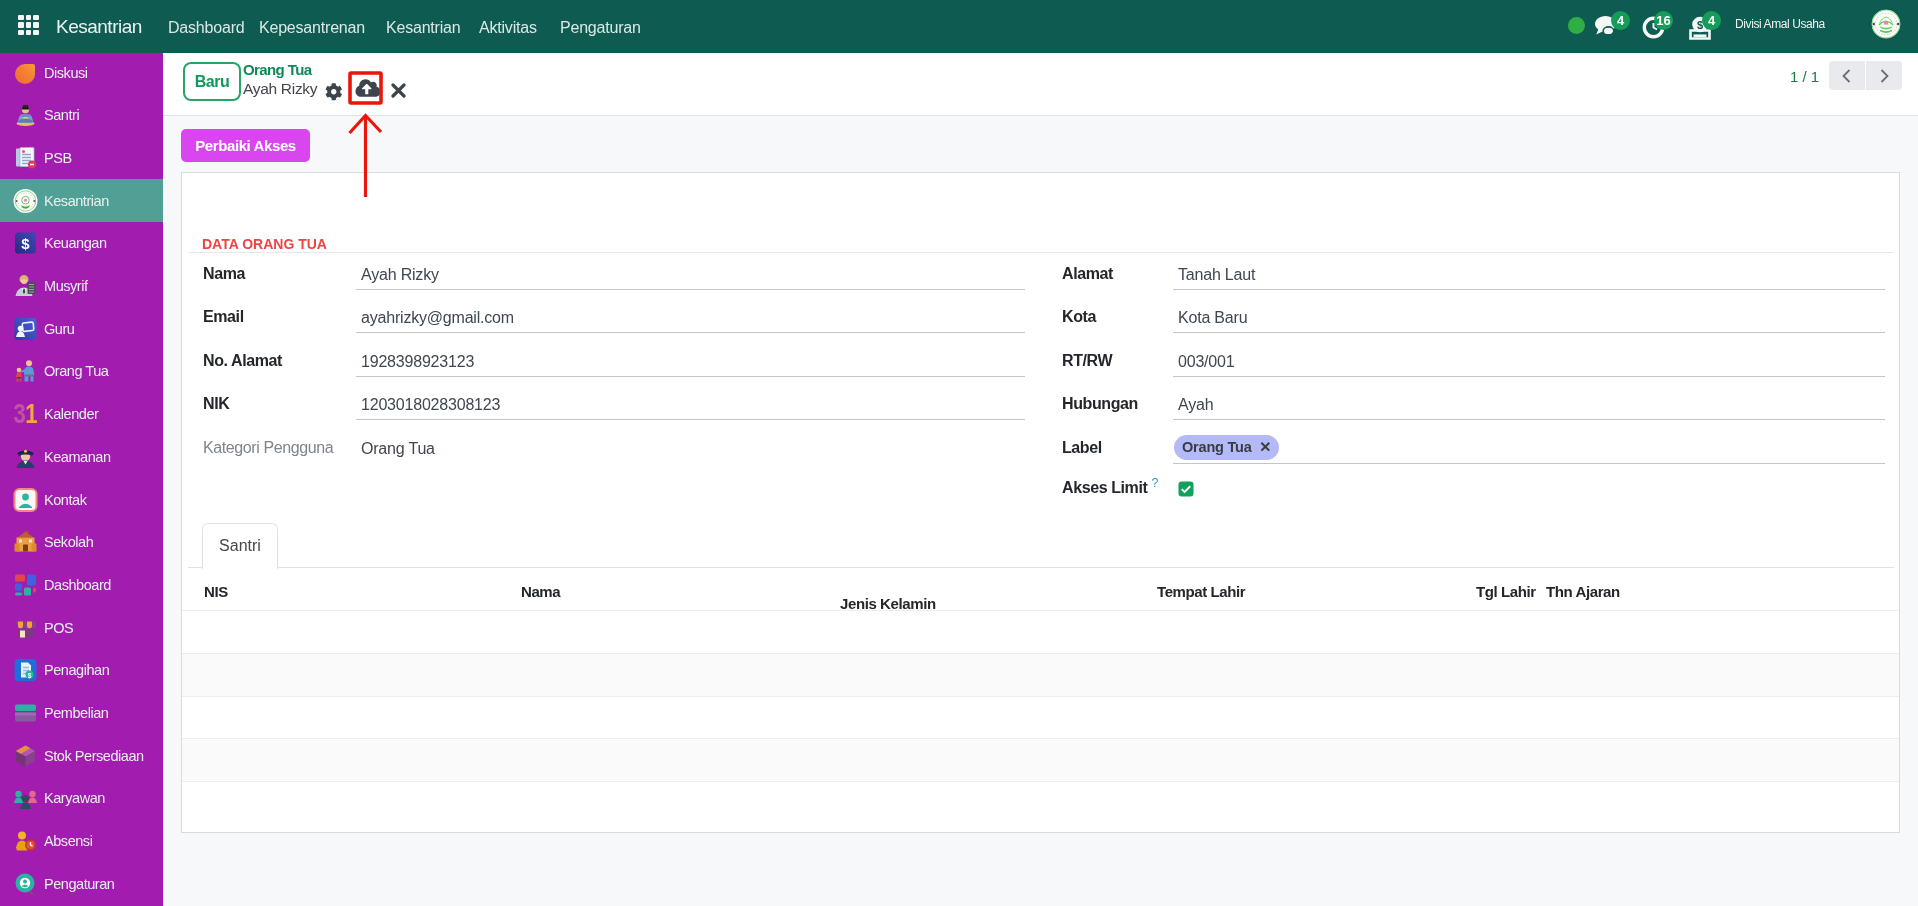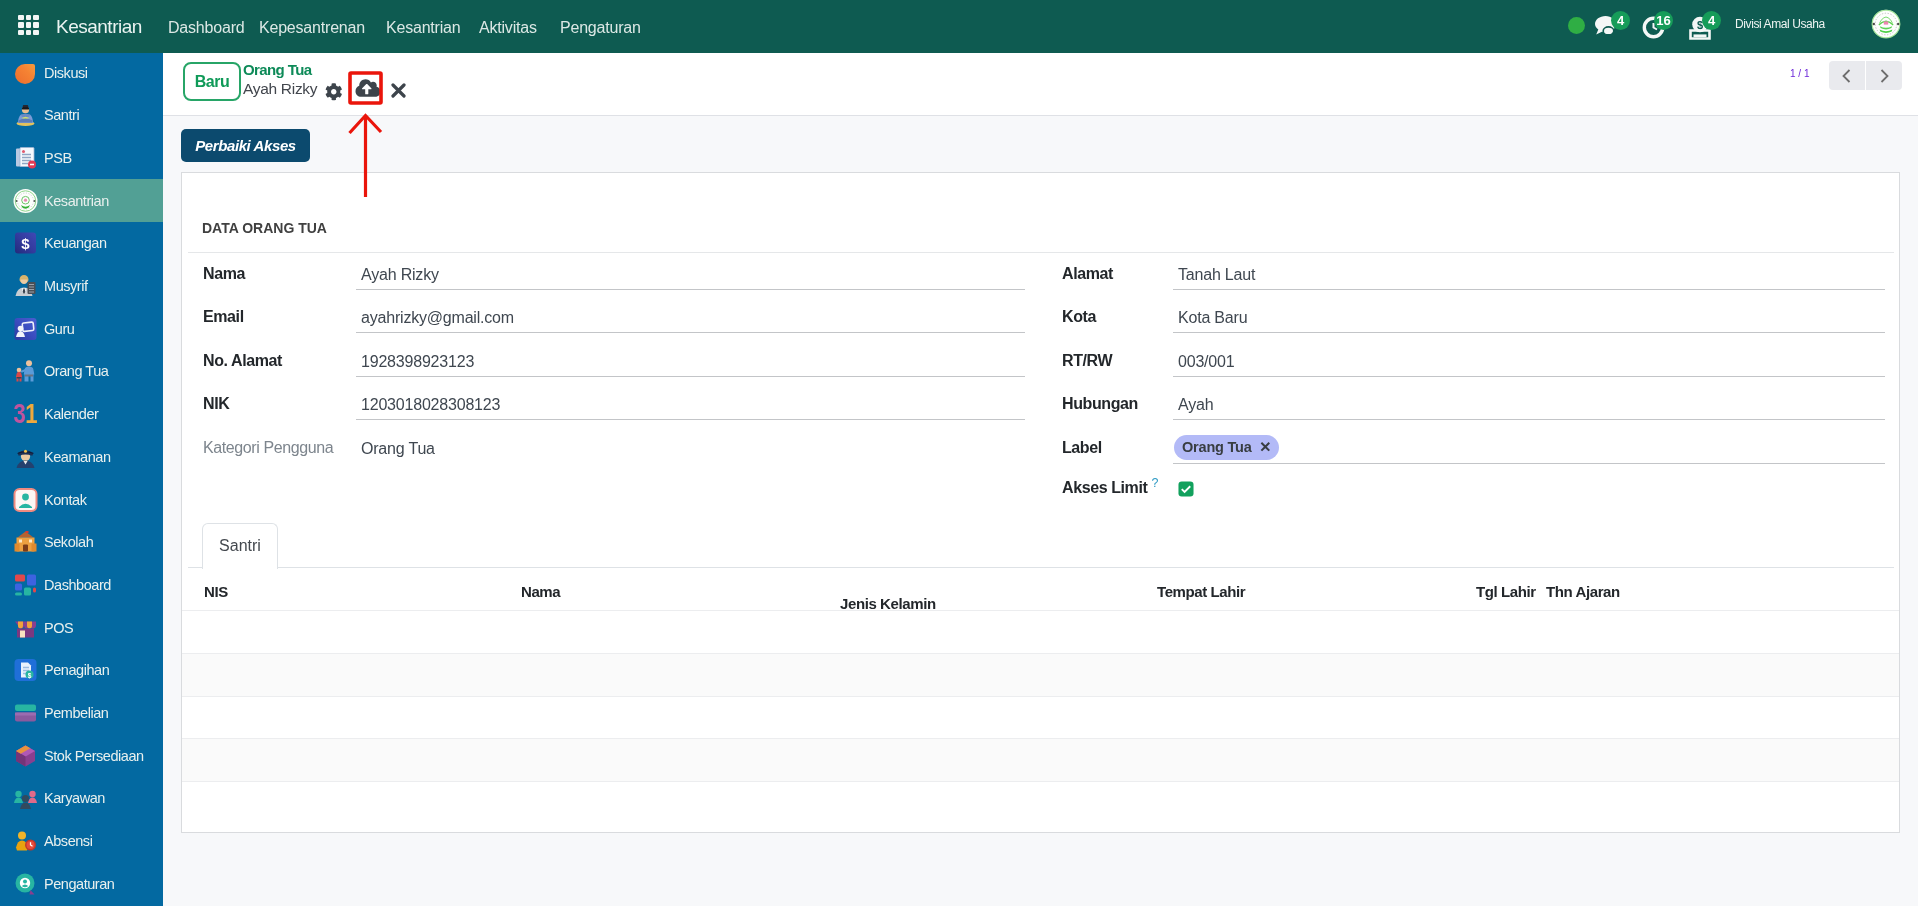--- a/index.html
+++ b/index.html
@@ -12,49 +12,49 @@
   #navbar .brand { position:absolute; left:56px; top:16px; font-size:19px; color:#eaf3f1; letter-spacing:-0.5px; }
   .nav-item { position:absolute; top:19px; font-size:16px; color:#dce8e5; letter-spacing:-0.2px; }
   #gridicon { position:absolute; left:18px; top:15px; width:21px; height:20px;
     display:grid; grid-template-columns:repeat(3,1fr); grid-template-rows:repeat(3,1fr); gap:2px; }
   #gridicon div { background:#f2f6f5; border-radius:1px; }
   .badge { position:absolute; background:#169c59; color:#fff; font-size:13px; font-weight:bold;
     border-radius:10px; height:19px; min-width:19px; line-height:19px; text-align:center; padding:0 3px; }
   #user-name { position:absolute; left:1735px; top:17px; font-size:12px; color:#eef4f2; letter-spacing:-0.4px; }
 
   
-  #sidebar { position:absolute; top:53px; left:0; width:163px; height:853px; background:#0369a1; z-index:20; }
+  #sidebar { position:absolute; top:53px; left:0; width:163px; height:853px; background:#a21caf; z-index:20; }
   .s-item { position:absolute; left:0; width:163px; height:43px; }
   .s-item.active { background:#52a095; }
   .s-item .lbl { position:absolute; left:44px; top:50%; transform:translateY(-50%);
     font-size:14.5px; color:#e9f0ee; letter-spacing:-0.45px; white-space:nowrap; }
   .s-item svg { position:absolute; left:13px; top:50%; transform:translateY(-50%); }
 
   
   #crumb { position:absolute; left:163px; top:53px; width:1755px; height:63px; background:#fff;
     border-bottom:1px solid #dfe1e6; z-index:10; }
   #btn-baru { position:absolute; left:20px; top:9px; width:58px; height:39px; border:2px solid #27a567;
     border-radius:8px; color:#0f9a58; font-size:16px; font-weight:bold; text-align:center; line-height:35px; letter-spacing:-0.5px; }
   #bc-top { position:absolute; left:80px; top:8px; font-size:15px; font-weight:bold; color:#0d8a58; letter-spacing:-0.6px; }
   #bc-bottom { position:absolute; left:80px; top:27px; font-size:15.5px; color:#42464d; letter-spacing:-0.3px; }
-  #pager-count { position:absolute; left:1627px; top:15px; font-size:10px; color:#6d28d9; }
+  #pager-count { position:absolute; left:1627px; top:15px; font-size:15px; color:#15803d; }
   .pager-btn { position:absolute; top:8px; width:36px; height:29px; background:#e9eaee; }
 
   
   #content { position:absolute; left:163px; top:117px; width:1755px; height:789px; background:#f7f8fa; }
-  #btn-perbaiki { position:absolute; left:18px; top:12px; width:129px; height:33px; background:#0c4a6e;
-    border-radius:5px; color:#fff; font-size:15px; font-weight:bold; text-align:center; line-height:33px; letter-spacing:-0.4px;font-style:italic; }
+  #btn-perbaiki { position:absolute; left:18px; top:12px; width:129px; height:33px; background:#d946ef;
+    border-radius:5px; color:#fff; font-size:15px; font-weight:bold; text-align:center; line-height:33px; letter-spacing:-0.4px; }
   #card { position:absolute; left:18px; top:55px; width:1719px; height:661px; background:#fff;
     border:1px solid #d9dbde; }
 
   
   .flabel { position:absolute; font-size:16px; font-weight:bold; color:#23272b; white-space:nowrap; letter-spacing:-0.4px; }
   .fvalue { position:absolute; font-size:16px; color:#3f4750; white-space:nowrap; letter-spacing:-0.2px; }
   .fline { position:absolute; height:1px; background:#c3c5c8; }
-  #sec-title { position:absolute; left:20px; top:47px; font-size:14px; font-weight:bold; color:#404040; }
+  #sec-title { position:absolute; left:20px; top:63px; font-size:14px; font-weight:bold; color:#ef4444; }
 
   .tag { position:absolute; background:#b3baf7; border-radius:12.5px; height:25px; line-height:25px;
     font-size:14.5px; font-weight:bold; color:#383d41; padding:0 8px; letter-spacing:-0.2px; }
 
   
   #tab { position:absolute; left:20px; top:350px; width:76px; height:46px; background:#fff;
     border:1px solid #dee2e6; border-bottom:none; border-radius:6px 6px 0 0;
     font-size:16px; color:#43484e; text-align:center; line-height:44px; z-index:2; }
   #tabline { position:absolute; left:6px; top:394px; width:1706px; height:1px; background:#dee2e6; z-index:1; }
   #tabcover { position:absolute; left:21px; top:394px; width:74px; height:2px; background:#fff; z-index:3; }

